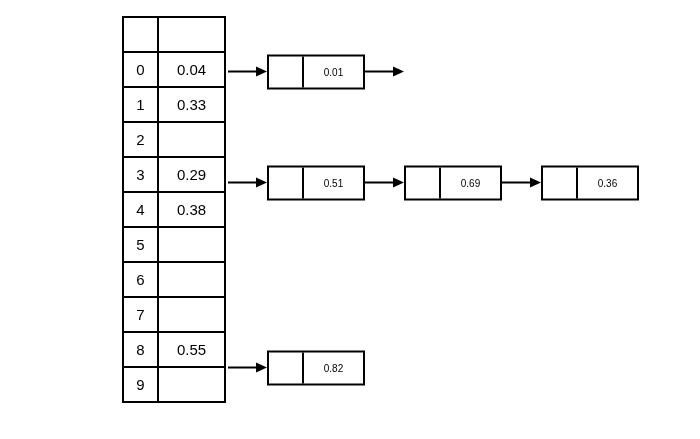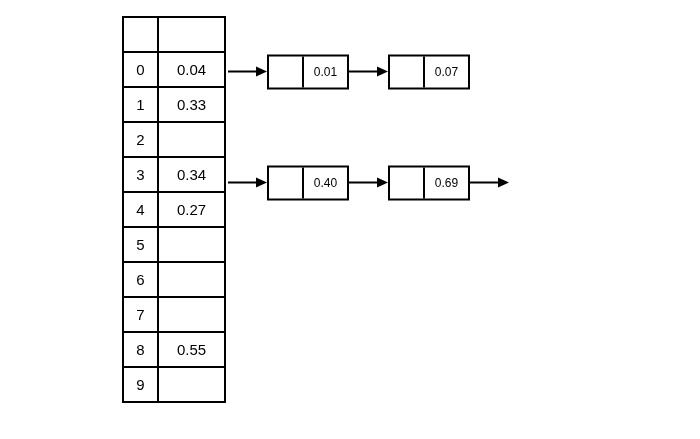--- a/index.html
+++ b/index.html
@@ -50,26 +50,26 @@
     border: 2px solid #000000;
     background: #ffffff;
     flex: none;
   }
   .node .ptr {
     width: 33px;
     height: 31px;
     border-right: 2px solid #000000;
   }
   .node .nval {
-    width: 43px;
+    width: 59px;
     height: 31px;
     display: flex;
     align-items: center;
     justify-content: center;
-    font-size: 12px;
+    font-size: 10px;
   }
 
   
   .arrow {
     position: relative;
     width: 39px;
     height: 12px;
     flex: none;
   }
   .arrow::before {
@@ -113,25 +113,25 @@
     <tr>
       <td class="idx">1</td>
       <td class="val">0.33</td>
     </tr>
     <tr>
       <td class="idx">2</td>
       <td class="val"></td>
     </tr>
     <tr>
       <td class="idx">3</td>
-      <td class="val">0.34</td>
+      <td class="val">0.29</td>
     </tr>
     <tr>
       <td class="idx">4</td>
-      <td class="val">0.27</td>
+      <td class="val">0.38</td>
     </tr>
     <tr>
       <td class="idx">5</td>
       <td class="val"></td>
     </tr>
     <tr>
       <td class="idx">6</td>
       <td class="val"></td>
     </tr>
     <tr>
@@ -149,34 +149,41 @@
   </tbody>
     </table>
 
   <div class="list-row" style="top:71.5px">
     <div class="arrow"></div>
     <div class="node">
       <div class="ptr"></div>
       <div class="nval">0.01</div>
     </div>
     <div class="arrow"></div>
-    <div class="node">
-      <div class="ptr"></div>
-      <div class="nval">0.07</div>
-    </div>
   </div>
 
   <div class="list-row" style="top:182.5px">
     <div class="arrow"></div>
     <div class="node">
       <div class="ptr"></div>
-      <div class="nval">0.40</div>
+      <div class="nval">0.51</div>
     </div>
     <div class="arrow"></div>
     <div class="node">
       <div class="ptr"></div>
       <div class="nval">0.69</div>
     </div>
     <div class="arrow"></div>
+    <div class="node">
+      <div class="ptr"></div>
+      <div class="nval">0.36</div>
+    </div>
   </div>
 
+  <div class="list-row" style="top:367.5px">
+    <div class="arrow"></div>
+    <div class="node">
+      <div class="ptr"></div>
+      <div class="nval">0.82</div>
+    </div>
+  </div>
 
 </div>
 
 </body></html>

